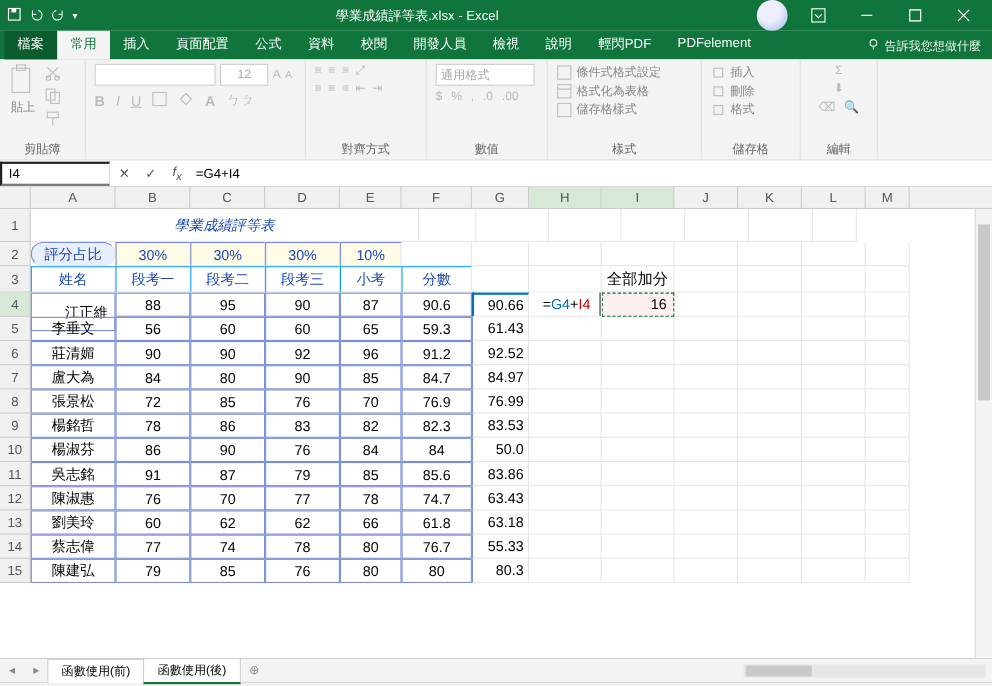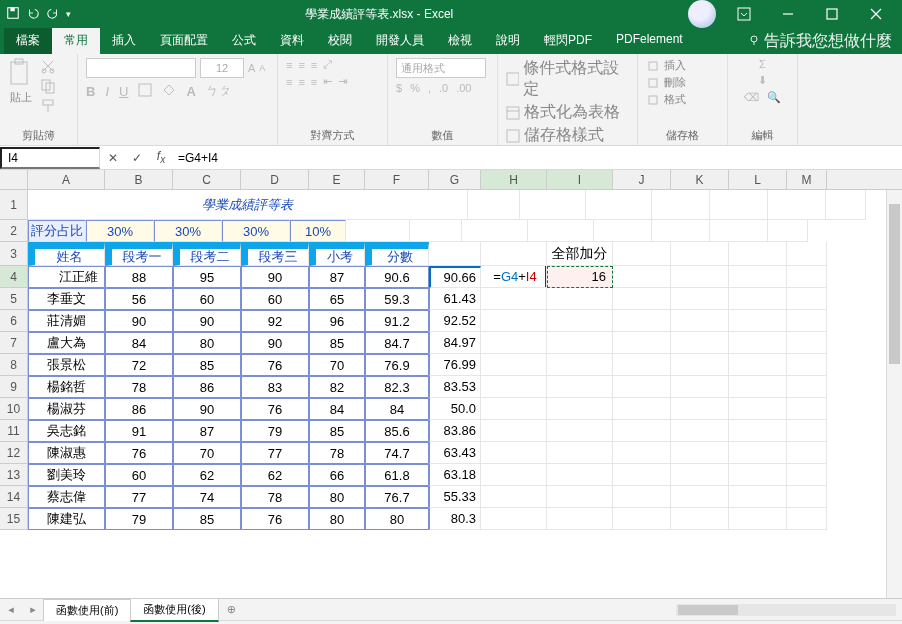--- a/index.html
+++ b/index.html
@@ -11,21 +11,21 @@
 .titlebar .title { flex: 1; text-align: center; font-size: 12px; }
 .titlebar .winctrls { display: flex; gap: 4px; align-items: center; }
 .titlebar .winctrls .btn { width: 40px; height: 24px; display: flex; align-items: center; justify-content: center; }
 .titlebar .avatar { width: 28px; height: 28px; border-radius: 50%; background: radial-gradient(circle at 40% 35%, #eef 40%, #9bd 100%); margin-right: 8px; }
 
 .ribbon-tabs { background: #0f753d; color: #fff; display: flex; align-items: stretch; height: 26px; padding-left: 4px; }
 .ribbon-tabs .tab { padding: 4px 12px; font-size: 12px; cursor: pointer; }
 .ribbon-tabs .tab.file { background: #0b5c2f; }
 .ribbon-tabs .tab.active { background: #f3f3f3; color: #0f753d; }
 .ribbon-tabs .spacer { flex: 1; }
-.ribbon-tabs .tellme { display: flex; align-items: center; gap: 4px; padding: 0 10px; font-size: 16px; opacity: .9; }
+.ribbon-tabs .tellme { display: flex; align-items: center; gap: 4px; padding: 0 10px; font-size: 11px; opacity: .9; }
 
 .ribbon { background: #f3f3f3; border-bottom: 1px solid #d9d9d9; height: 92px; display: flex; }
 .ribbon .group { border-right: 1px solid #e0e0e0; padding: 4px 8px 2px; display: flex; flex-direction: column; justify-content: space-between; }
 .ribbon .group .label { text-align: center; font-size: 11px; color: #666; margin-top: 2px; }
 .ribbon .controls { display: flex; gap: 6px; align-items: flex-start; color: #bdbdbd; }
 .ribbon .big { display: flex; flex-direction: column; align-items: center; gap: 2px; font-size: 11px; color: #888; }
 .ribbon svg { stroke: #bdbdbd; fill: none; }
 .ribbon .stack { display: flex; flex-direction: column; gap: 2px; font-size: 11px; color: #888; }
 .ribbon .row { display: flex; gap: 4px; align-items: center; }
 
@@ -45,21 +45,21 @@
 .rowheaders { width: 28px; background: #f0f0f0; }
 .rowheaders .rh { border-bottom: 1px solid #ccc; border-right: 1px solid #ccc; text-align: center; font-size: 12px; color: #555; }
 .rowheaders .rh.active { background: #d6e9d6; }
 
 .grid { position: relative; }
 .grid .row { display: flex; }
 .grid .cell { border-right: 1px solid #e6e6e6; border-bottom: 1px solid #e6e6e6; font-size: 13px; text-align: center; overflow: hidden; white-space: nowrap; display: flex; align-items: center; justify-content: center; }
 
 .title-cell { font-family: "DFKai-SB","KaiTi",serif; color: #1947b8; font-size: 26px; font-style: italic; justify-content: center; }
 .hdr2 { color: #1947b8; background: #e8eefc; font-size: 15px; border: 1px solid #7a8fd4; }
-.hdr3 { color: #1947b8; font-size: 15px; border: 7px solid #0ea5e9; font-family: "DFKai-SB","KaiTi",serif; }
+.hdr3 { color: #1947b8; font-size: 15px; border: 1px solid #0ea5e9; font-family: "DFKai-SB","KaiTi",serif; }
 .data-border { border: 1px solid #7a8fd4 !important; }
 .name-cell { font-family: "DFKai-SB","KaiTi",serif; font-size: 15px; }
 .val { font-size: 14px; }
 .gcol { border-left: 1px solid #7a8fd4; border-right: 1px solid #7a8fd4; }
 
 .editing { background: #fff; text-align: left; padding-left: 3px; justify-content: flex-start; position: relative; }
 .editing::after { content: ""; position: absolute; right: -1px; top: -1px; bottom: -1px; width: 2px; background: #333; }
 .marquee { outline: 1.5px dashed #0f753d; outline-offset: -1px; background: #fdf0ef; }
 .ref-g { color: #0070c0; }
 .ref-i { color: #c00000; }
@@ -225,21 +225,21 @@
           <span>$</span>
           <span>%</span>
           <span>,</span>
           <span>.0</span>
           <span>.00</span>
         </div>
     </div>
     <div class="label">數值</div>
   </div>
   <div class="group" style="width:140px">
-    <div class="stack" style="gap:2px;color:#888;font-size:16px">
+    <div class="stack" style="gap:2px;color:#888;font-size:11px">
       <div class="row">
           <svg width="14" height="14">
             <rect x="1" y="1" width="12" height="12" fill="none" stroke="#bdbdbd"></rect>
           </svg>
           <span>條件式格式設定</span>
         </div>
       <div class="row">
           <svg width="14" height="14">
             <rect x="1" y="1" width="12" height="12" fill="none" stroke="#bdbdbd"></rect>
             <line x1="1" y1="5" x2="13" y2="5" stroke="#bdbdbd"></line>
@@ -339,31 +339,31 @@
         <div class="rh" style="height: 22px; line-height: 22px;">9</div>
         <div class="rh" style="height: 22px; line-height: 22px;">10</div>
         <div class="rh" style="height: 22px; line-height: 22px;">11</div>
         <div class="rh" style="height: 22px; line-height: 22px;">12</div>
         <div class="rh" style="height: 22px; line-height: 22px;">13</div>
         <div class="rh" style="height: 22px; line-height: 22px;">14</div>
         <div class="rh" style="height: 22px; line-height: 22px;">15</div>
       </div>
     <div class="grid" id="grid">
         <div class="row" style="height: 30px;">
-          <div class="cell title-cell" style="width: 440px; height: 30px;">學業成績評等表</div>
+          <div class="cell title-cell" style="width: 353px; height: 30px;">學業成績評等表</div>
           <div class="cell" style="width: 52px; height: 30px;"></div>
           <div class="cell" style="width: 66px; height: 30px;"></div>
           <div class="cell" style="width: 66px; height: 30px;"></div>
           <div class="cell" style="width: 58px; height: 30px;"></div>
           <div class="cell" style="width: 58px; height: 30px;"></div>
           <div class="cell" style="width: 58px; height: 30px;"></div>
           <div class="cell" style="width: 40px; height: 30px;"></div>
         </div>
         <div class="row" style="height: 22px;">
-          <div class="cell hdr2" style="width: 58px; height: 22px;">評分占比</div>
+          <div class="cell hdr2" style="width: 77px; height: 22px; border-radius: 11px;">評分占比</div>
           <div class="cell hdr2" style="width: 68px; height: 22px; background: rgb(255, 251, 230);">30%</div>
           <div class="cell hdr2" style="width: 68px; height: 22px; background: rgb(255, 251, 230);">30%</div>
           <div class="cell hdr2" style="width: 68px; height: 22px; background: rgb(255, 251, 230);">30%</div>
           <div class="cell hdr2" style="width: 56px; height: 22px; background: rgb(255, 251, 230); text-align: center;">10%</div>
           <div class="cell" style="width: 64px; height: 22px;"></div>
           <div class="cell" style="width: 52px; height: 22px;"></div>
           <div class="cell" style="width: 66px; height: 22px;"></div>
           <div class="cell" style="width: 66px; height: 22px;"></div>
           <div class="cell" style="width: 58px; height: 22px;"></div>
           <div class="cell" style="width: 58px; height: 22px;"></div>
@@ -379,21 +379,21 @@
           <div class="cell hdr3" style="width: 64px; height: 24px;">分數</div>
           <div class="cell" style="width: 52px; height: 24px;"></div>
           <div class="cell" style="width: 66px; height: 24px;"></div>
           <div class="cell" style="width: 66px; height: 24px; font-size: 14px;">全部加分</div>
           <div class="cell" style="width: 58px; height: 24px;"></div>
           <div class="cell" style="width: 58px; height: 24px;"></div>
           <div class="cell" style="width: 58px; height: 24px;"></div>
           <div class="cell" style="width: 40px; height: 24px;"></div>
         </div>
         <div class="row" style="height: 22px;">
-          <div class="cell name-cell data-border" style="width: 77px; height: 22px; padding-left: 24px;">江正維</div>
+          <div class="cell name-cell data-border" style="width: 77px; height: 35px; padding-left: 24px;">江正維</div>
           <div class="cell val data-border" style="width: 68px; height: 22px;">88</div>
           <div class="cell val data-border" style="width: 68px; height: 22px;">95</div>
           <div class="cell val data-border" style="width: 68px; height: 22px;">90</div>
           <div class="cell val data-border" style="width: 56px; height: 22px;">87</div>
           <div class="cell val data-border" style="width: 64px; height: 22px;">90.6</div>
           <div class="cell val gcol ibox" style="width: 52px; height: 22px; justify-content: flex-end; padding-right: 4px;">90.66</div>
           <div class="cell editing" style="width: 66px; height: 22px;">=<span class="ref-g">G4</span>+<span class="ref-i">I4</span></div>
           <div class="cell marquee" style="width: 66px; height: 22px; justify-content: flex-end; padding-right: 6px;">16</div>
           <div class="cell" style="width: 58px; height: 22px;"></div>
           <div class="cell" style="width: 58px; height: 22px;"></div>

